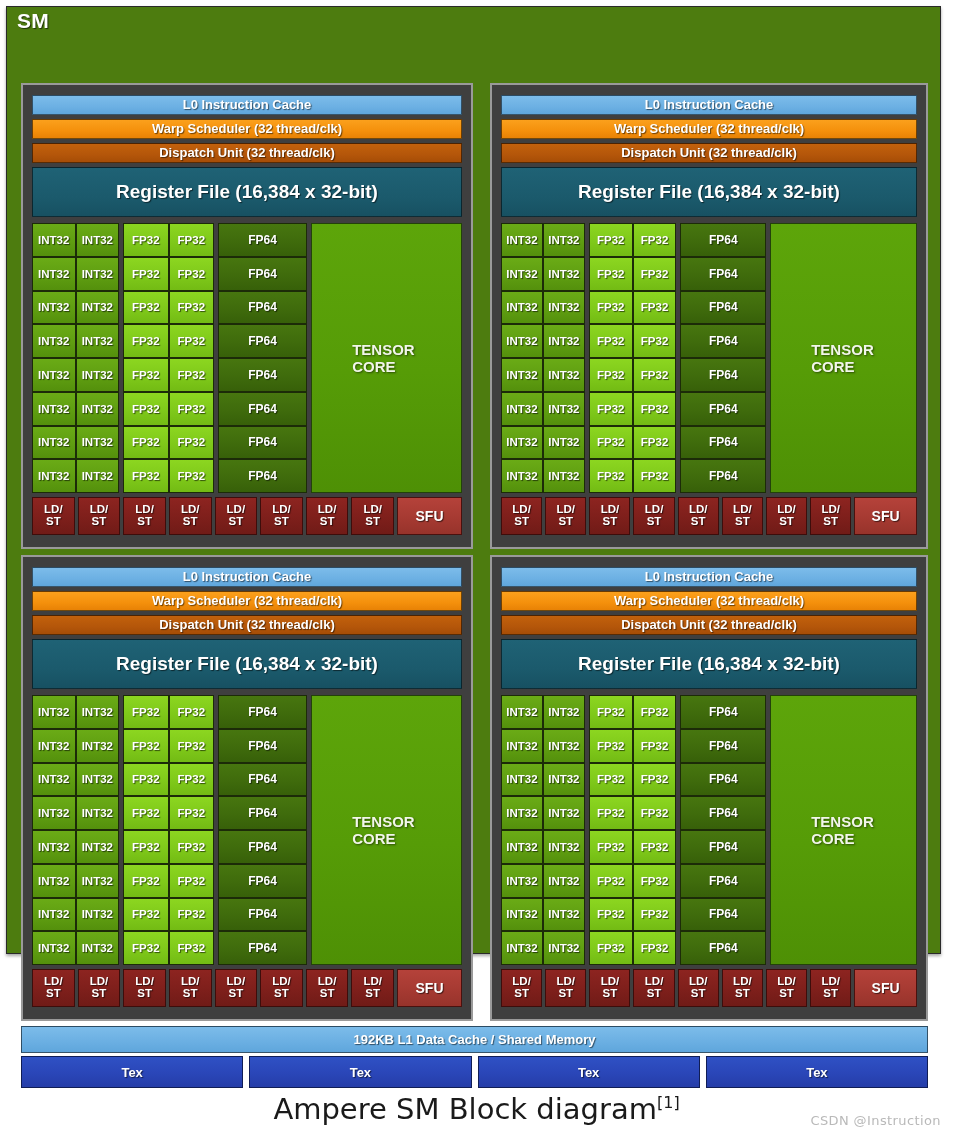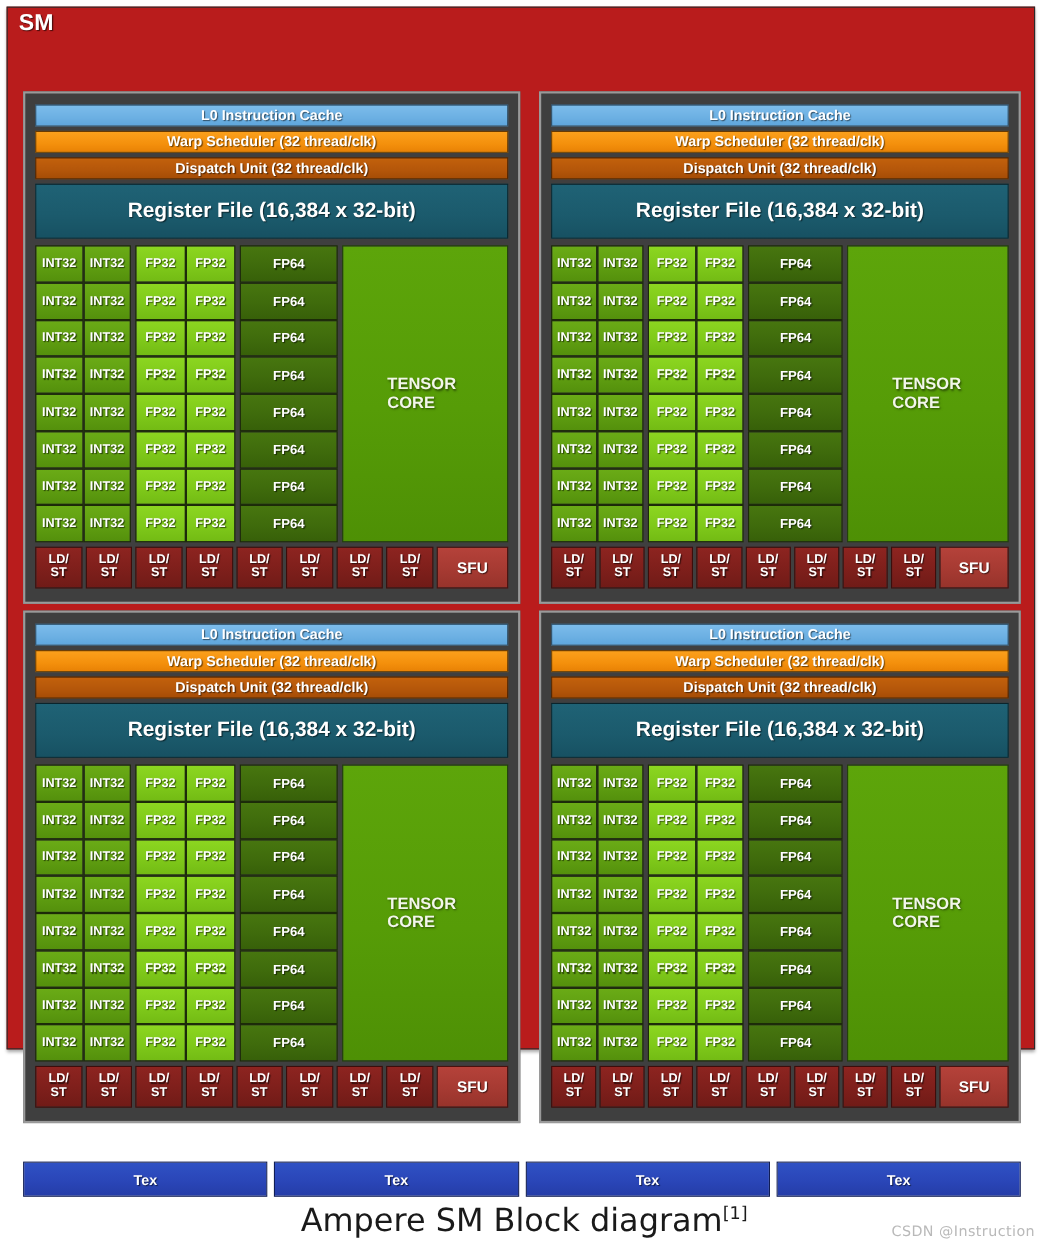--- a/index.html
+++ b/index.html
@@ -14,21 +14,21 @@
     overflow: hidden;
   }
 
   
   #sm-root {
     position: absolute;
     left: 6px;
     top: 6px;
     width: 935px;
     height: 948px;
-    background: #b91c1c;
+    background: #4d7c0f;
     border: 1px solid #2a2a2a;
     box-sizing: border-box;
     box-shadow: 0 2px 3px rgba(0,0,0,0.35);
   }
 
   #sm-title {
     position: absolute;
     left: 10px;
     top: 2px;
     font-size: 21px;
@@ -682,20 +682,21 @@
             <div class="ldst">
               <span>LD/</span>
               <span>ST</span>
             </div>
             <div class="sfu">SFU</div>
           </div>
         </div>
       </div>
   </div>
 
+  <div id="l1-dcache" class="blk">192KB L1 Data Cache / Shared Memory</div>
 
   <div id="tex-row">
       <div class="tex">Tex</div>
       <div class="tex">Tex</div>
       <div class="tex">Tex</div>
       <div class="tex">Tex</div>
     </div>
 
 </div>
 

